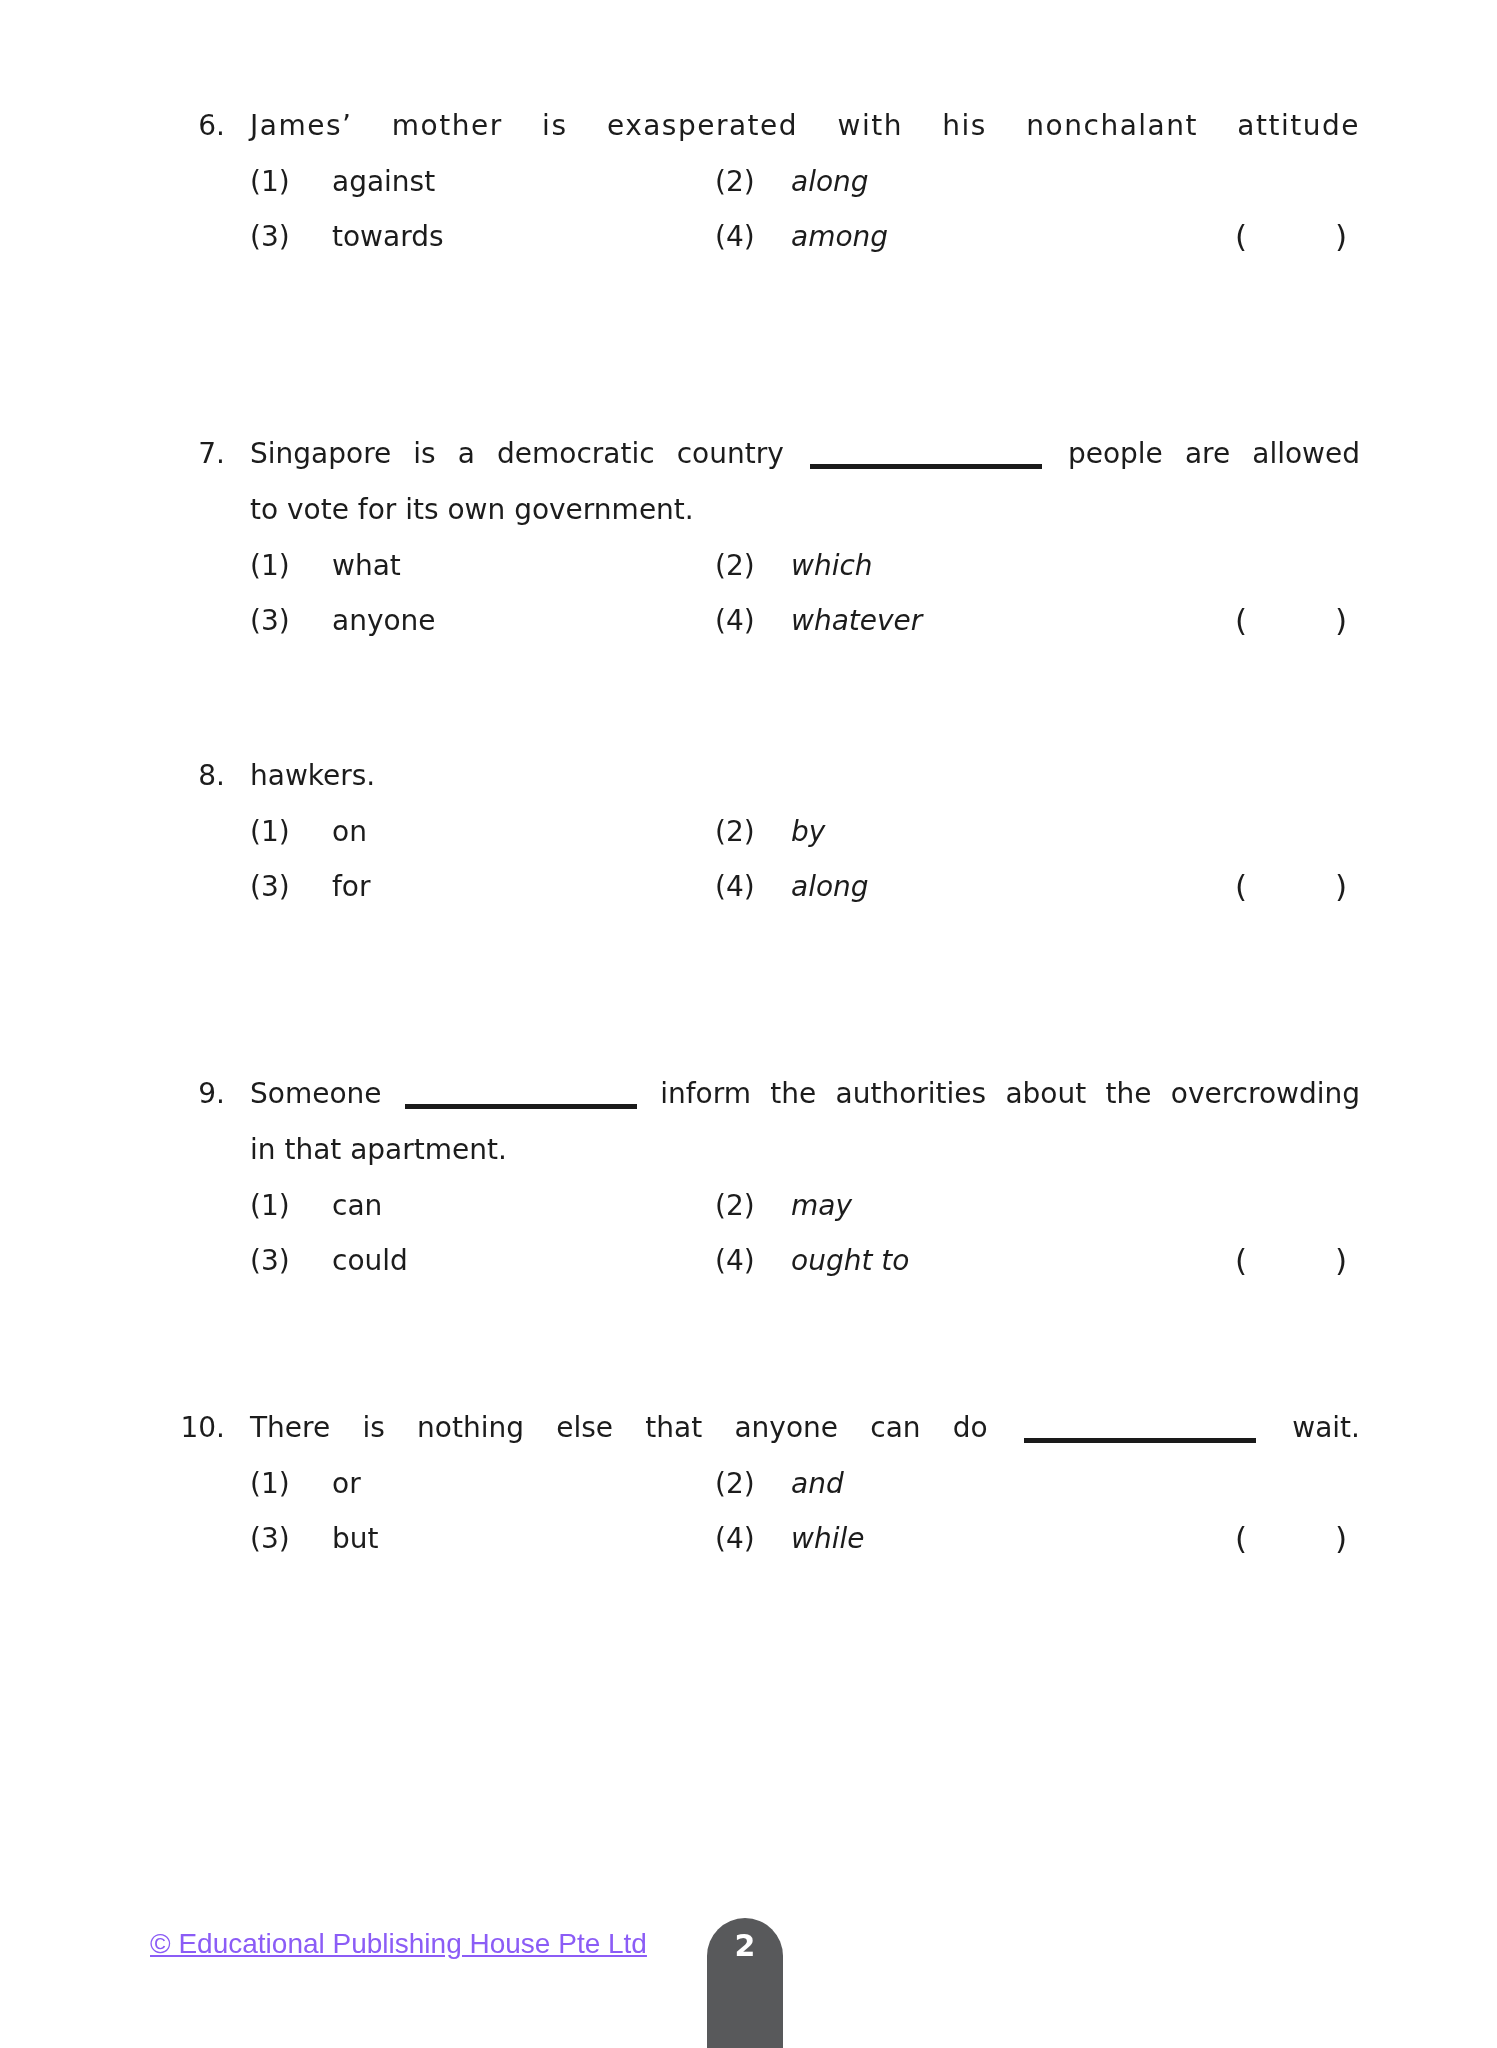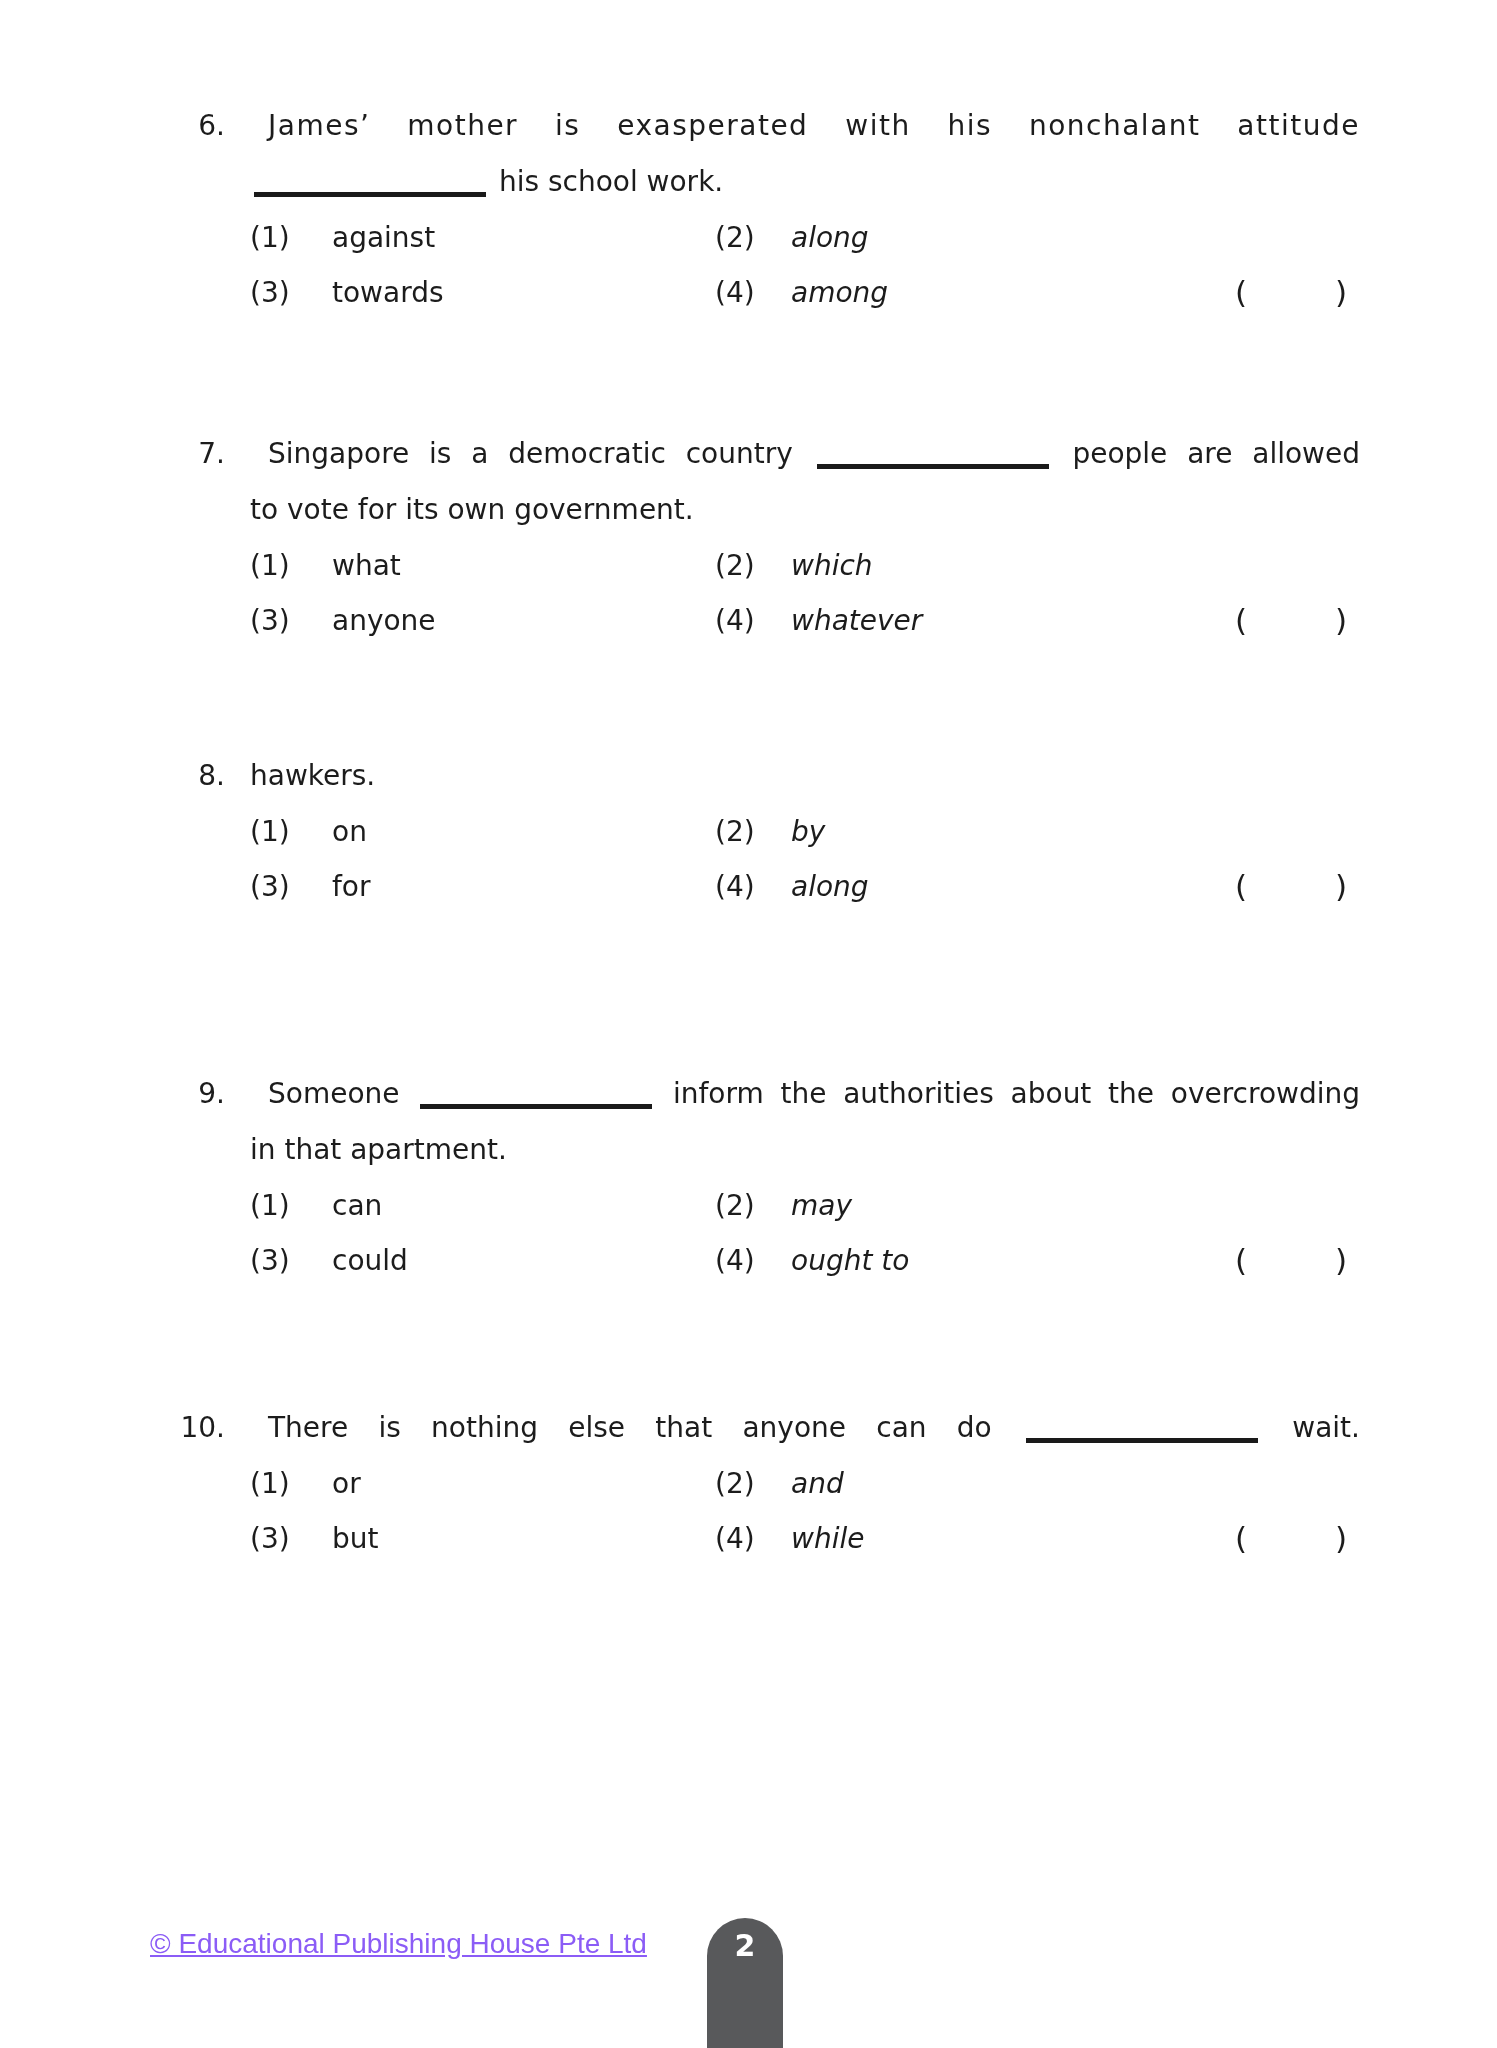--- a/index.html
+++ b/index.html
@@ -5,21 +5,21 @@
   * { margin:0; padding:0; box-sizing:border-box; }
   html,body { width:1497px; height:2048px; background:#ffffff; overflow:hidden;
               font-family:"DejaVu Sans","Liberation Sans",sans-serif; color:#1c1c1c; }
   .page { position:relative; width:1497px; height:2048px; background:#fff; }
 
   .q { position:absolute; left:145px; width:1215px; }
   .qnum { position:absolute; left:0; top:0; width:80px; text-align:right;
           font-size:28px; line-height:56px; }
   .qbody { margin-left:105px; width:1110px; }
   .qline { font-size:28px; line-height:56px; height:56px; white-space:nowrap; }
-  .justify { text-align:justify; text-align-last:justify; white-space:normal;margin-left:18px; }
+  .justify { text-align:justify; text-align-last:justify; white-space:normal; }
   .tracked { letter-spacing:1.5px; }
 
   .blank { display:inline-block; width:232px; height:10px;
            border-bottom:5px solid #1a1a1a; vertical-align:-6px; margin:0 4px; }
 
   .optrow { position:relative; display:flex; font-size:28px; line-height:55px; height:55px; }
   .onum  { width:82px; flex:none; }
   .olab1 { width:383px; flex:none; }
   .onum2 { width:76px; flex:none; }
   .olab2 { flex:1;font-style:italic; }
@@ -37,24 +37,20 @@
 </head>
 <body>
 
 <div class="page">
 
   <div class="q" style="top:98px">
     <div class="qnum">6.</div>
     <div class="qbody">
       <div class="qline justify tracked">
         <span>James’ mother is exasperated with his nonchalant attitude</span>
-      </div>
-      <div class="qline">
-        <span class="blank"></span>
-        <span>his school work.</span>
       </div>
       <div class="optrow">
         <span class="onum">(1)</span>
         <span class="olab1">against</span>
         <span class="onum2">(2)</span>
         <span class="olab2">along</span>
       </div>
       <div class="optrow">
         <span class="onum">(3)</span>
         <span class="olab1">towards</span>

